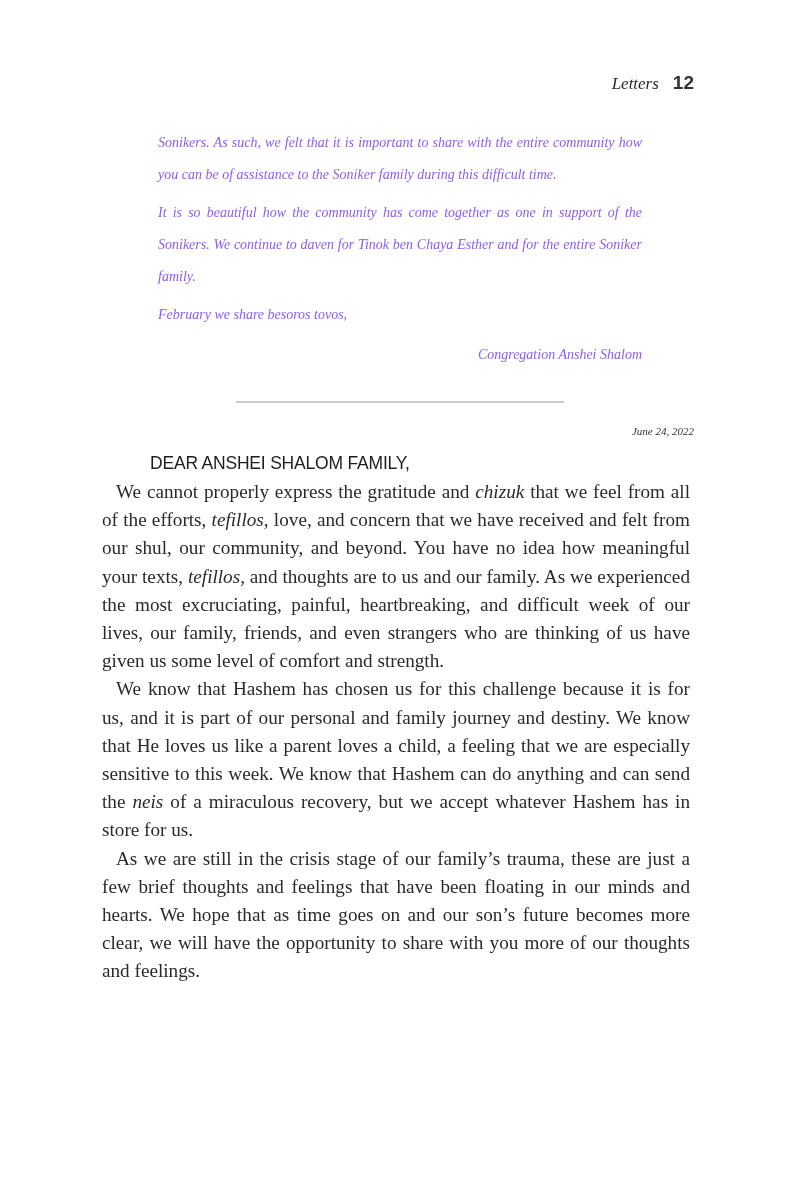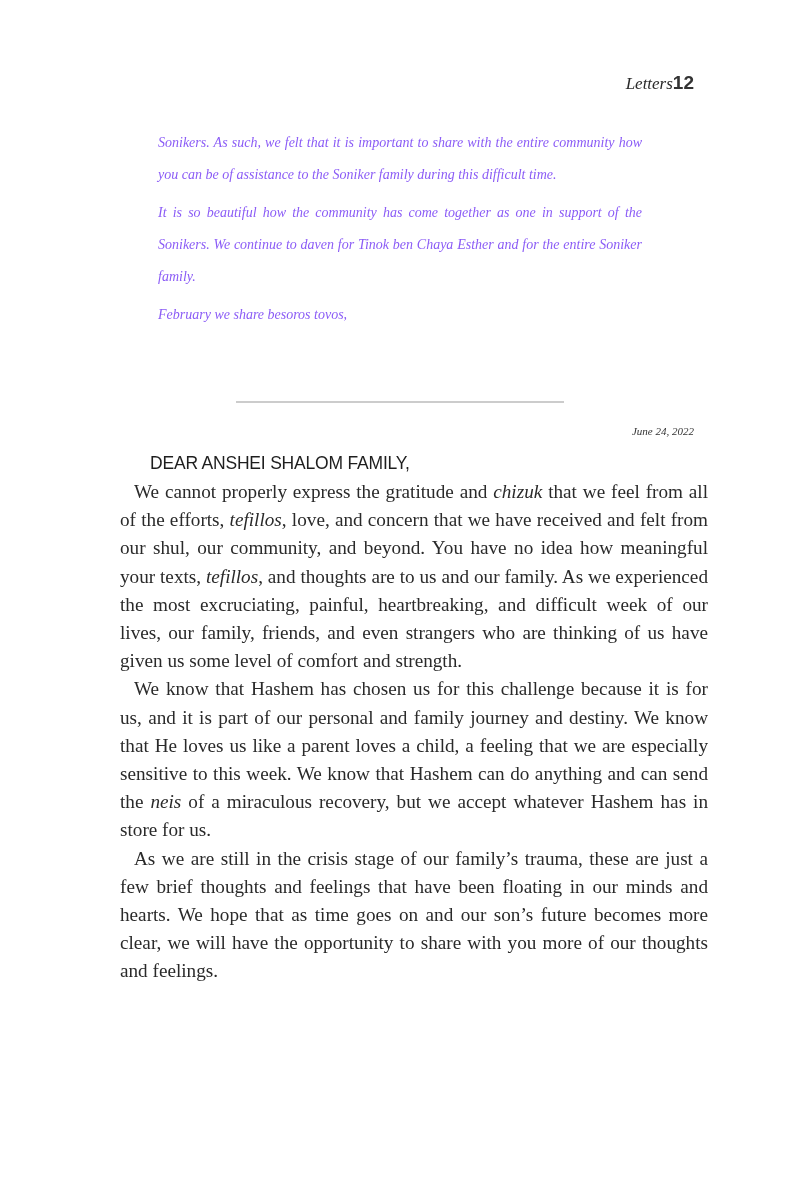--- a/index.html
+++ b/index.html
@@ -13,20 +13,21 @@
       position: relative;
       overflow: hidden;
       font-family: "DejaVu Serif", "Liberation Serif", serif;
     }
     .running-head {
       position: absolute;
       top: 72px;
       right: 106px;
       display: flex;
       align-items: baseline;
+      gap: 14px;
       color: #2a2a2a;
     }
     .running-head .section {
       font-family: "Liberation Serif", serif;
       font-style: italic;
       font-size: 17px;
     }
     .running-head .pageno {
       font-family: "Liberation Sans", sans-serif;
       font-size: 19px;
@@ -77,21 +78,21 @@
       left: 106px;
       font-family: "Liberation Sans", sans-serif;
       font-size: 17.5px;
       color: #1e1e1e;
       letter-spacing: -0.2px;
       margin-left: 44px;
     }
     .body-text {
       position: absolute;
       top: 478px;
-      left: 120px;
+      left: 102px;
       width: 588px;
       color: #2a2a2a;
       font-family: "Liberation Serif", serif;
       font-size: 19.2px;
       line-height: 28.2px;
     }
     .body-text p {
       margin: 0;
       text-indent: 14px;
       text-align: justify;
@@ -105,20 +106,21 @@
 
 <div class="running-head">
   <span class="section">Letters</span>
   <span class="pageno">12</span>
 </div>
 
 <div class="quote">
   <p>Sonikers. As such, we felt that it is important to share with the entire community how you can be of assistance to the Soniker family during this difficult time.</p>
   <p>It is so beautiful how the community has come together as one in support of the Sonikers. We continue to daven for Tinok ben Chaya Esther and for the entire Soniker family.</p>
   <p>February we share besoros tovos,</p>
+  <p class="signature">Congregation Anshei Shalom</p>
 </div>
 
 <div class="divider"></div>
 
 <div class="date">June 24, 2022</div>
 
 <div class="salutation">DEAR ANSHEI SHALOM FAMILY,</div>
 
 <div class="body-text" id="letter-body">
     <p><span>We cannot properly express the gratitude and </span><em>chizuk</em><span> that we feel from all of the efforts, </span><em>tefillos</em><span>, love, and concern that we have received and felt from our shul, our community, and beyond. You have no idea how meaningful your texts, </span><em>tefillos</em><span>, and thoughts are to us and our family. As we experienced the most excruciating, painful, heartbreaking, and difficult week of our lives, our family, friends, and even strangers who are thinking of us have given us some level of comfort and strength.</span></p>

